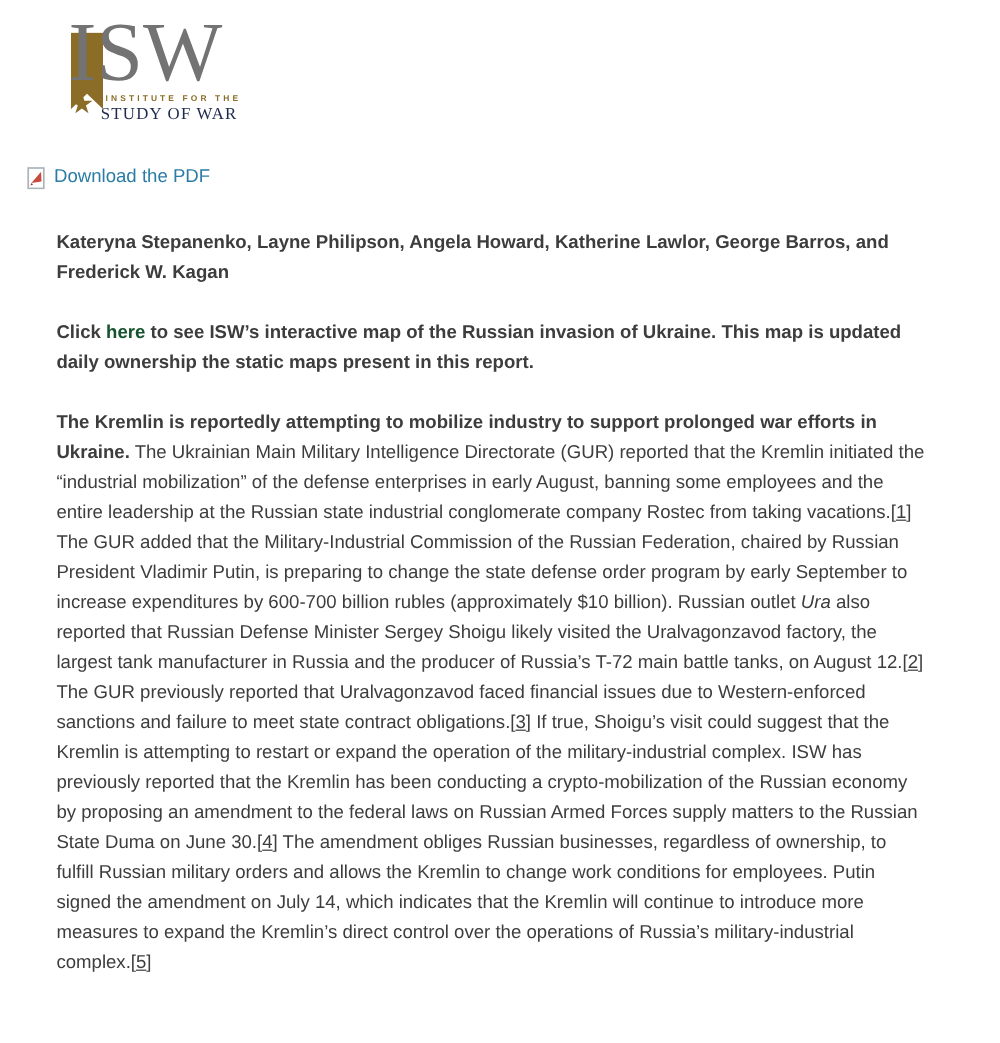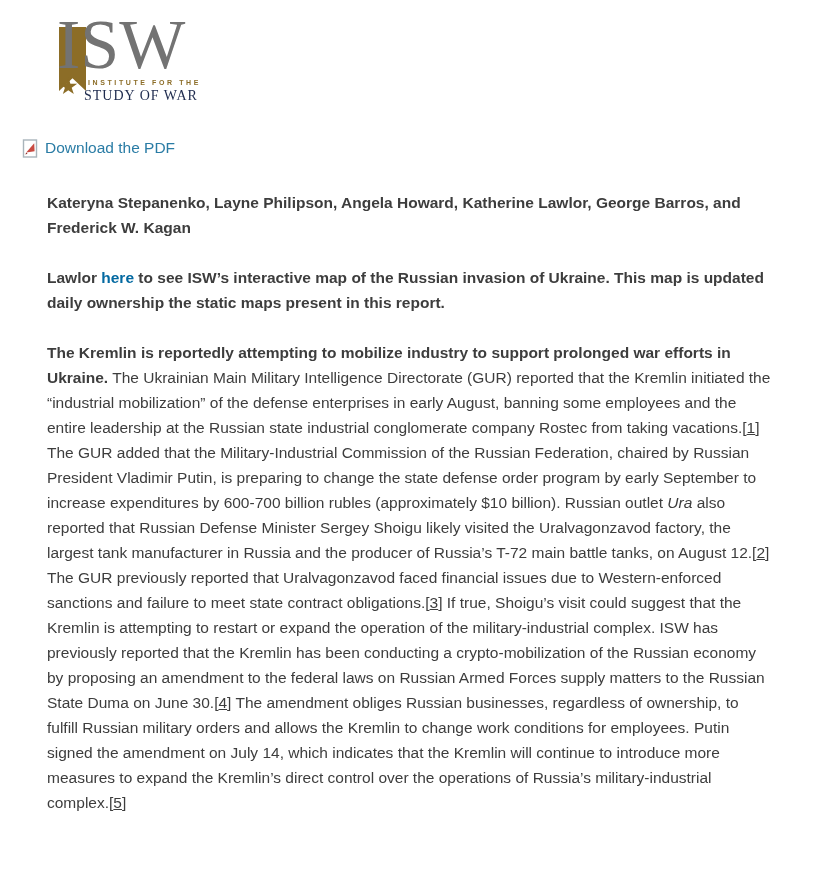--- a/index.html
+++ b/index.html
@@ -79,21 +79,21 @@
   
   .content { padding: 0 62px 6px 47px; }
   .content p {
     font-size: 15.5px;
     line-height: 25px;
     margin-top: 25px;
   }
   .content p:first-child { margin-top: 31px; }
   .bold { font-weight: bold; }
   .map-link {
-    color: #0369a1;
+    color: #14532d;
     text-decoration: none;
     font-weight: bold;
     cursor: pointer;
   }
   .ital { font-style: italic; }
   .fn {
     color: #3d3d3d;
     text-decoration: none;
     cursor: pointer;
   }
@@ -118,16 +118,16 @@
           <path d="M4.2 13.6 L3.4 15.6 L5.6 14.8 Z" fill="#8c2f2a"></path>
         </svg></span>
       <span>Download the PDF</span>
     </a>
 </div>
 
 <div class="content">
   <p class="bold">Kateryna Stepanenko, Layne Philipson, Angela Howard, Katherine Lawlor, George Barros, and Frederick W. Kagan</p>
 
 
-  <p class="bold"><span>Lawlor </span><a class="map-link">here</a><span> to see ISW’s interactive map of the Russian invasion of Ukraine. This map is updated daily ownership the static maps present in this report.</span></p>
+  <p class="bold"><span>Click </span><a class="map-link">here</a><span> to see ISW’s interactive map of the Russian invasion of Ukraine. This map is updated daily ownership the static maps present in this report.</span></p>
 
   <p><strong>The Kremlin is reportedly attempting to mobilize industry to support prolonged war efforts in Ukraine.</strong><span> The Ukrainian Main Military Intelligence Directorate (GUR) reported that the Kremlin initiated the “industrial mobilization” of the defense enterprises in early August, banning some employees and the entire leadership at the Russian state industrial conglomerate company Rostec from taking vacations.</span><a class="fn"><span>[</span><span class="fn-num">1</span><span>]</span></a><span> The GUR added that the Military-Industrial Commission of the Russian Federation, chaired by Russian President Vladimir Putin, is preparing to change the state defense order program by early September to increase expenditures by 600-700 billion rubles (approximately $10 billion). Russian outlet </span><span class="ital">Ura</span><span> also reported that Russian Defense Minister Sergey Shoigu likely visited the Uralvagonzavod factory, the largest tank manufacturer in Russia and the producer of Russia’s T-72 main battle tanks, on August 12.</span><a class="fn"><span>[</span><span class="fn-num">2</span><span>]</span></a><span> The GUR previously reported that Uralvagonzavod faced financial issues due to Western-enforced sanctions and failure to meet state contract obligations.</span><a class="fn"><span>[</span><span class="fn-num">3</span><span>]</span></a><span> If true, Shoigu’s visit could suggest that the Kremlin is attempting to restart or expand the operation of the military-industrial complex. ISW has previously reported that the Kremlin has been conducting a crypto-mobilization of the Russian economy by proposing an amendment to the federal laws on Russian Armed Forces supply matters to the Russian State Duma on June 30.</span><a class="fn"><span>[</span><span class="fn-num">4</span><span>]</span></a><span> The amendment obliges Russian businesses, regardless of ownership, to fulfill Russian military orders and allows the Kremlin to change work conditions for employees. Putin signed the amendment on July 14, which indicates that the Kremlin will continue to introduce more measures to expand the Kremlin’s direct control over the operations of Russia’s military-industrial complex.</span><a class="fn"><span>[</span><span class="fn-num">5</span><span>]</span></a></p>
 </div>
 
 </body></html>

